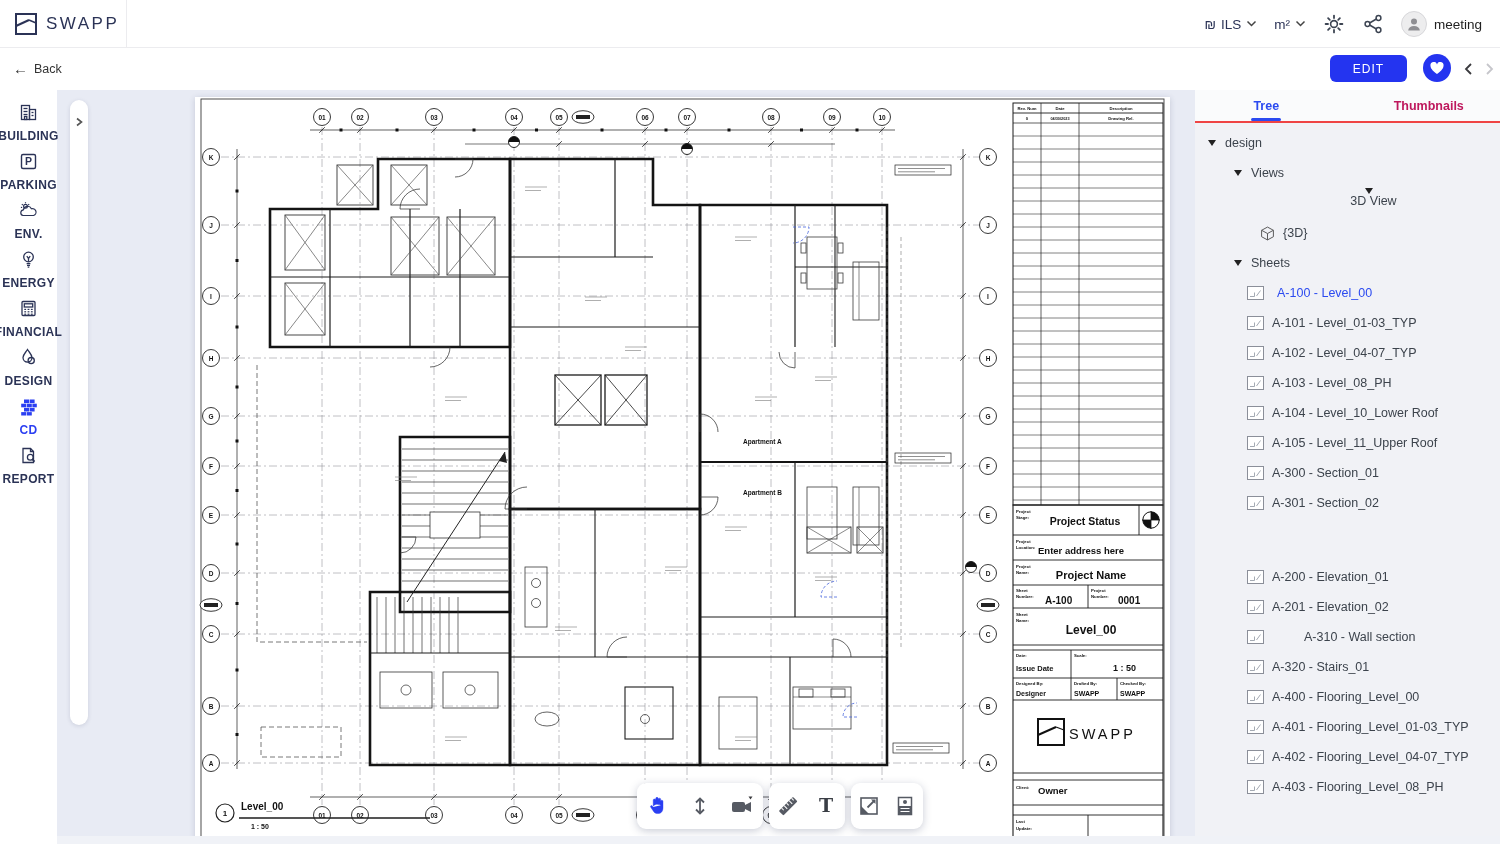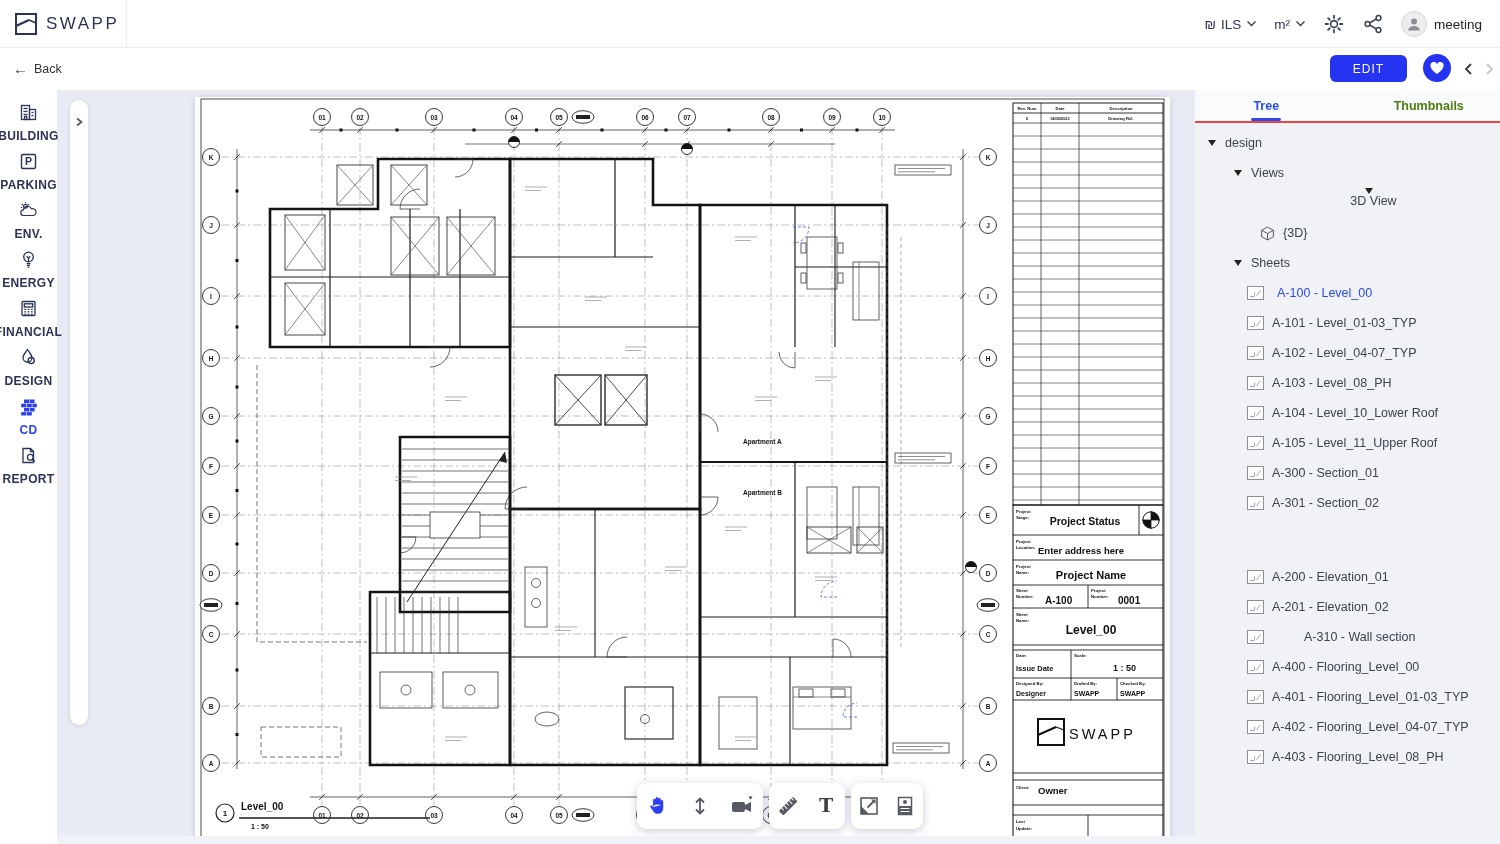--- a/index.html
+++ b/index.html
@@ -51,21 +51,21 @@
   .pill { position:absolute; height:46px; background:#fff; border-radius:9px;
           box-shadow:0 2px 8px rgba(40,50,90,.25); display:flex; align-items:center;
           justify-content:space-around; z-index:15; }
   .tool { width:34px; height:34px; display:flex; align-items:center; justify-content:center;
           cursor:pointer; position:relative; }
 
   
   .rpanel { position:absolute; right:0; top:90px; width:305px; bottom:0; background:#f1f2f6; z-index:10; }
   .tabs { display:flex; height:33px; background:#fafbfc; border-bottom:2px solid #ef4444;gap:20px; }
   .tab { flex:1; display:flex; align-items:center; justify-content:center; font-size:12.5px;
-         color:#4d7c0f; font-weight:bold; cursor:pointer; position:relative; }
+         color:#be185d; font-weight:bold; cursor:pointer; position:relative; }
   .tab.active { color:#2b4af0; }
   .tab.active::after { content:""; position:absolute; bottom:0; left:50%; transform:translateX(-50%);
                        width:30px; height:3px; background:#2b4af0; border-radius:2px; }
   .tree { padding-top:5px; height:calc(100% - 38px); overflow:hidden; }
   .trow { height:30px; display:flex; align-items:center; font-size:12.5px; color:#3c434c; cursor:pointer; }
   .trow.sel { color:#2b4af0; }
   .caret { width:0; height:0; border-left:4.5px solid transparent; border-right:4.5px solid transparent;
            border-top:6px solid #222; margin-right:9px; flex:none; }
   .ticon { margin-right:8px; display:flex; flex:none; }
 
@@ -945,20 +945,30 @@
           <span>A-310 - Wall section</span>
         </div>
         <div class="trow" style="padding-left: 52px;">
           <span class="ticon">
             <svg width="17" height="14" viewBox="0 0 17 14">
               <rect x=".5" y=".5" width="16" height="13" fill="#fff" stroke="#8b8f99"></rect>
   <polyline points="3,10.5 7.5,10.5 7.5,6.5" fill="none" stroke="#9aa0aa" stroke-width=".9"></polyline>
   <line x1="9.5" y1="10" x2="13.5" y2="4.5" stroke="#9aa0aa" stroke-width=".9"></line>
             </svg>
           </span>
+          <span>A-320 - Stairs_01</span>
+        </div>
+        <div class="trow" style="padding-left: 52px;">
+          <span class="ticon">
+            <svg width="17" height="14" viewBox="0 0 17 14">
+              <rect x=".5" y=".5" width="16" height="13" fill="#fff" stroke="#8b8f99"></rect>
+  <polyline points="3,10.5 7.5,10.5 7.5,6.5" fill="none" stroke="#9aa0aa" stroke-width=".9"></polyline>
+  <line x1="9.5" y1="10" x2="13.5" y2="4.5" stroke="#9aa0aa" stroke-width=".9"></line>
+            </svg>
+          </span>
           <span>A-400 - Flooring_Level_00</span>
         </div>
         <div class="trow" style="padding-left: 52px;">
           <span class="ticon">
             <svg width="17" height="14" viewBox="0 0 17 14">
               <rect x=".5" y=".5" width="16" height="13" fill="#fff" stroke="#8b8f99"></rect>
   <polyline points="3,10.5 7.5,10.5 7.5,6.5" fill="none" stroke="#9aa0aa" stroke-width=".9"></polyline>
   <line x1="9.5" y1="10" x2="13.5" y2="4.5" stroke="#9aa0aa" stroke-width=".9"></line>
             </svg>
           </span>

